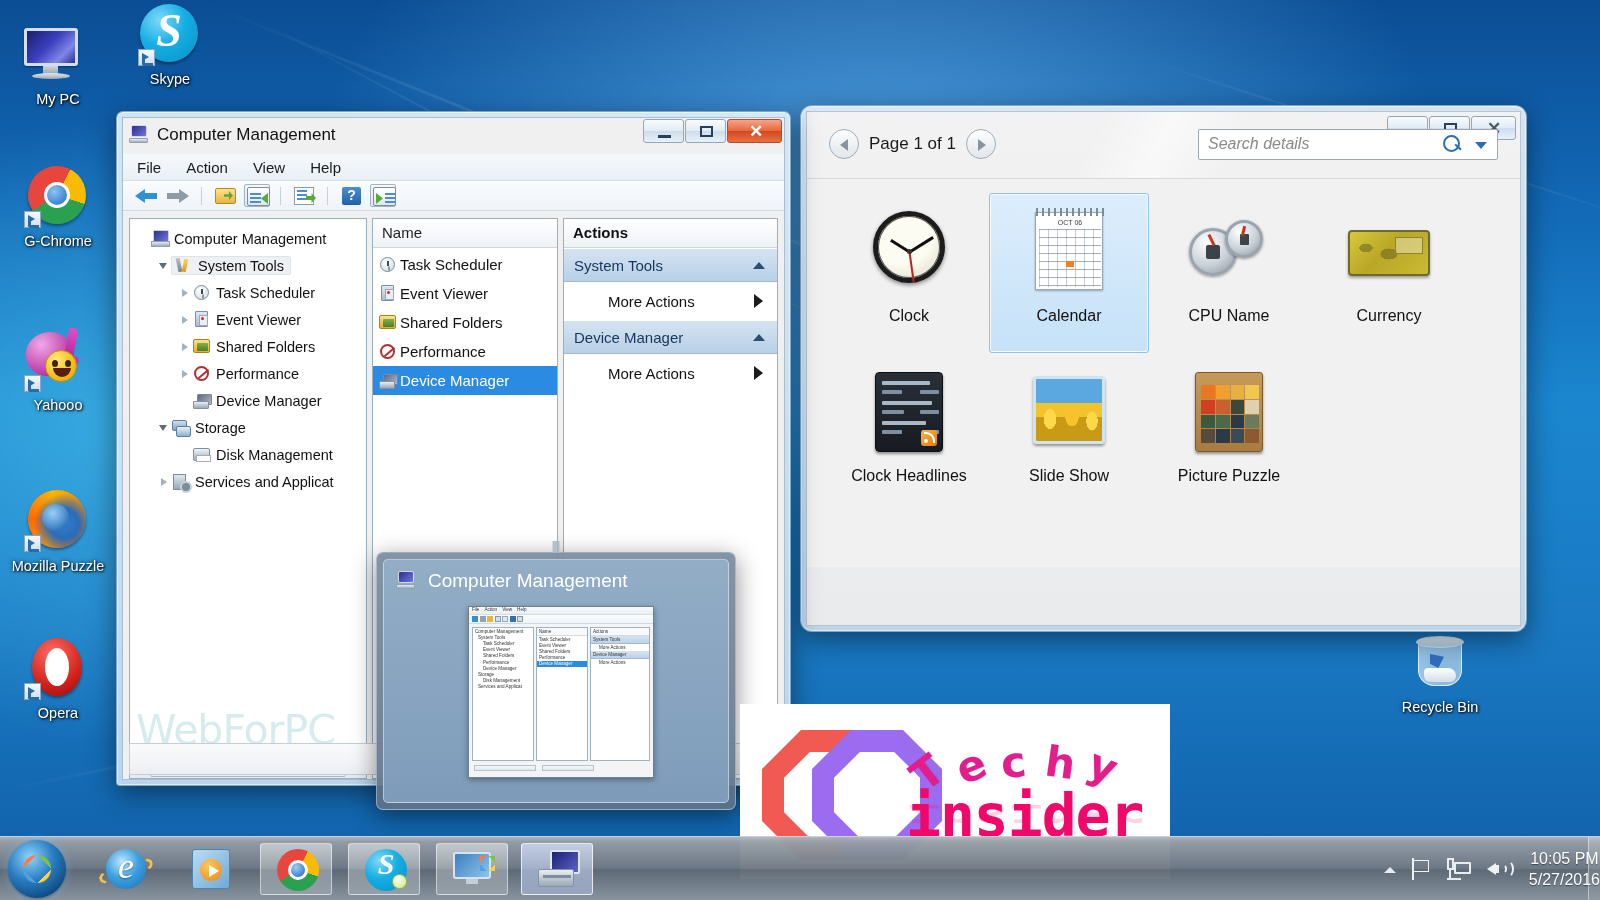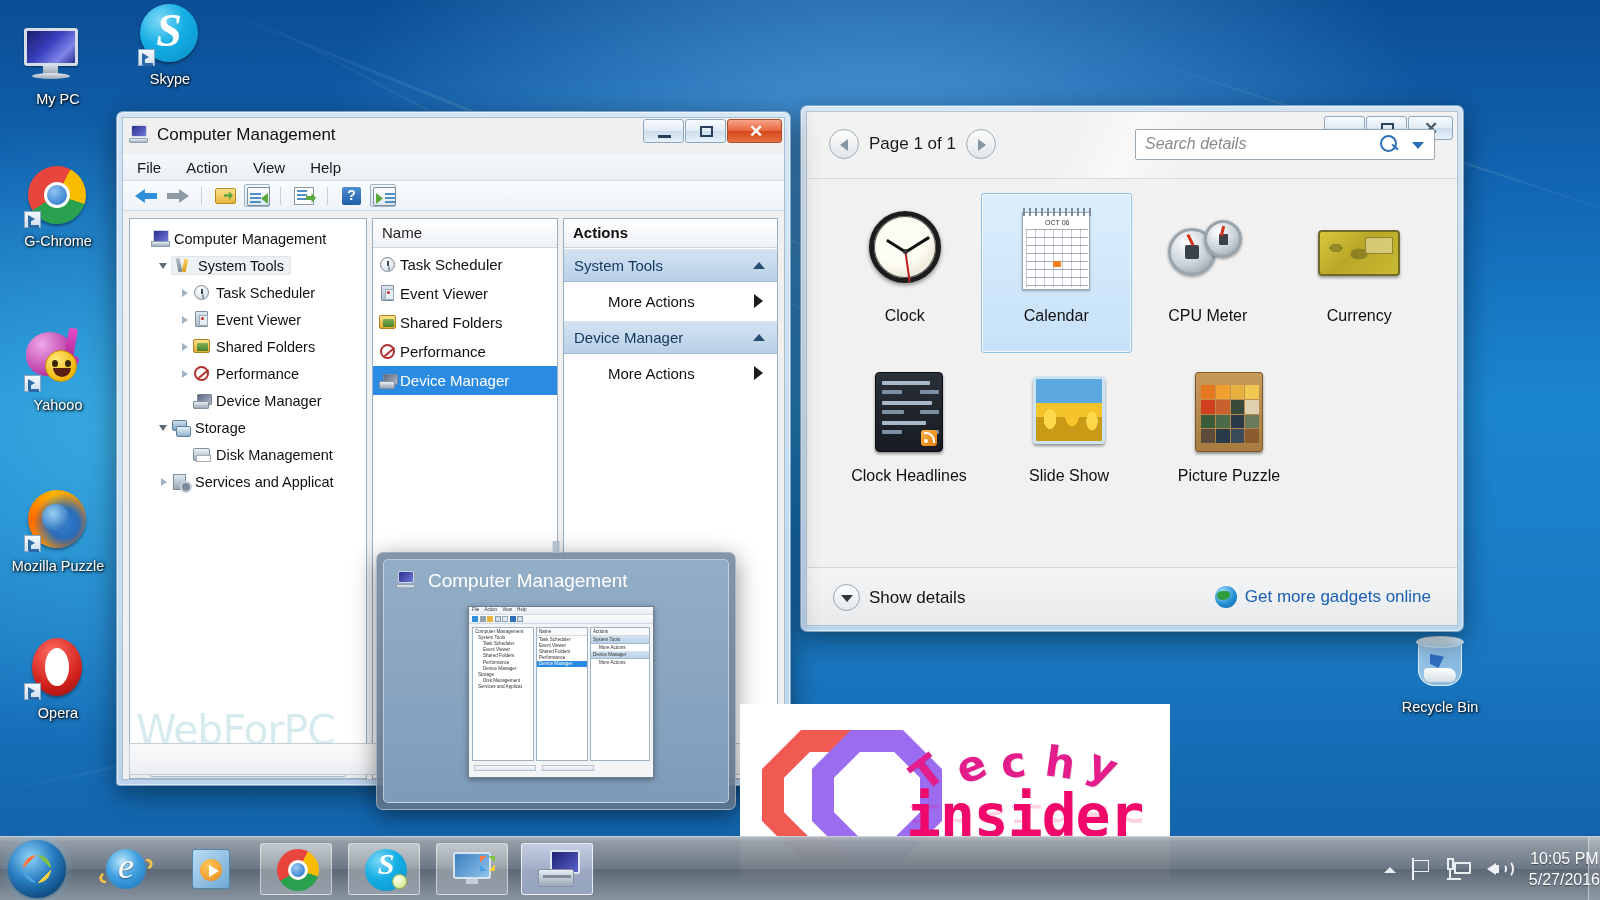--- a/index.html
+++ b/index.html
@@ -193,21 +193,21 @@
   .hscroll{position:absolute;left:0;right:0;bottom:0;height:21px;background:linear-gradient(to bottom,#f3f6f9,#e4eaf0);border-top:1px solid #cbd5de;display:flex;align-items:center;}
   .hs-arrow{width:19px;height:19px;position:relative;flex:0 0 19px;}
   .hs-arrow.l:after{content:"";position:absolute;left:6px;top:5px;border-right:7px solid #4a5a68;border-top:5px solid transparent;border-bottom:5px solid transparent;}
   .hs-arrow.r:after{content:"";position:absolute;left:6px;top:5px;border-left:7px solid #4a5a68;border-top:5px solid transparent;border-bottom:5px solid transparent;}
   .hs-thumb{flex:1;height:17px;margin:0 1px;border:1px solid #a9b6c2;border-radius:2px;background:linear-gradient(to bottom,#fdfefe,#e3e9ef 50%,#d3dbe3 51%,#eef2f6);position:relative;}
   .hs-thumb:after{content:"|||";position:absolute;left:50%;top:-1px;transform:translateX(-50%);font-size:11px;color:#8593a0;letter-spacing:1px;}
   .watermark{position:absolute;left:6px;bottom:24px;font-size:41px;color:rgba(120,190,200,.30);font-family:"DejaVu Sans",sans-serif;letter-spacing:-1px;white-space:nowrap;}
   .cm-status{position:absolute;left:6px;right:6px;bottom:4px;height:32px;background:linear-gradient(to bottom,#fafbfc,#eceff2);border:1px solid #c3ced8;}
 
   
-  #gadwin{ left:800px; top:105px; width:664px; height:527px; border-radius:7px;}
+  #gadwin{ left:800px; top:105px; width:727px; height:527px; border-radius:12px;}
   .gad-inner{background:linear-gradient(to bottom,#f2f2f2,#e9ebed);border:1px solid #b9c4ce;height:100%;position:relative;overflow:hidden;}
   .gad-sheen{position:absolute;left:0;top:0;right:0;height:140px;pointer-events:none;
      background:linear-gradient(118deg, rgba(255,255,255,0) 38%, rgba(255,255,255,.55) 47%, rgba(255,255,255,0) 57%);}
   .gad-top{height:66px;position:relative;}
   .pagenav{position:absolute;left:22px;top:17px;display:flex;align-items:center;gap:10px;}
   .circbtn{width:30px;height:30px;border-radius:50%;border:1px solid #9fadb9;background:linear-gradient(to bottom,#fdfdfd,#e2e6ea);position:relative;}
   .circbtn.l:after{content:"";position:absolute;left:10px;top:9px;border-right:8px solid #8795a1;border-top:6px solid transparent;border-bottom:6px solid transparent;}
   .circbtn.r:after{content:"";position:absolute;left:11px;top:9px;border-left:8px solid #8795a1;border-top:6px solid transparent;border-bottom:6px solid transparent;}
   .pagelabel{font-size:17px;color:#1a1a1a;}
   .searchbox{position:absolute;right:22px;top:17px;width:300px;height:31px;border:1px solid #9aa8b4;border-radius:2px;background:#fff;}
@@ -518,21 +518,21 @@
         </div>
         <div class="gcell">
           <div class="gthumb">
             <div class="g-cpu">
                 <div class="d1"></div>
                 <div class="d2"></div>
                 <div class="n1"></div>
                 <div class="n2"></div>
               </div>
           </div>
-          <div class="glabel">CPU Meter</div>
+          <div class="glabel">CPU Name</div>
         </div>
         <div class="gcell">
           <div class="gthumb">
               <div class="g-curr"></div>
             </div>
           <div class="glabel">Currency</div>
         </div>
       </div>
       <div class="grow">
         <div class="gcell">
@@ -579,30 +579,20 @@
                   <div style="background: rgb(58, 74, 88);"></div>
                   <div style="background: rgb(138, 90, 48);"></div>
                 </div>
               </div>
           </div>
           <div class="glabel">Picture Puzzle</div>
         </div>
       </div>
     </div>
 
-    <div class="gad-bottom">
-      <div class="showdet">
-        <div class="chev"></div>
-        <span>Show details</span>
-      </div>
-      <div class="getmore">
-        <div class="globe"></div>
-        <a href="#">Get more gadgets online</a>
-      </div>
-    </div>
   </div>
 </div>
 
 <div class="win" id="cmwin">
   <div class="win-inner">
     <div class="titlebar">
       <div class="title-ico">
           <div class="ti-screen"></div>
           <div class="ti-kbd"></div>
         </div>

